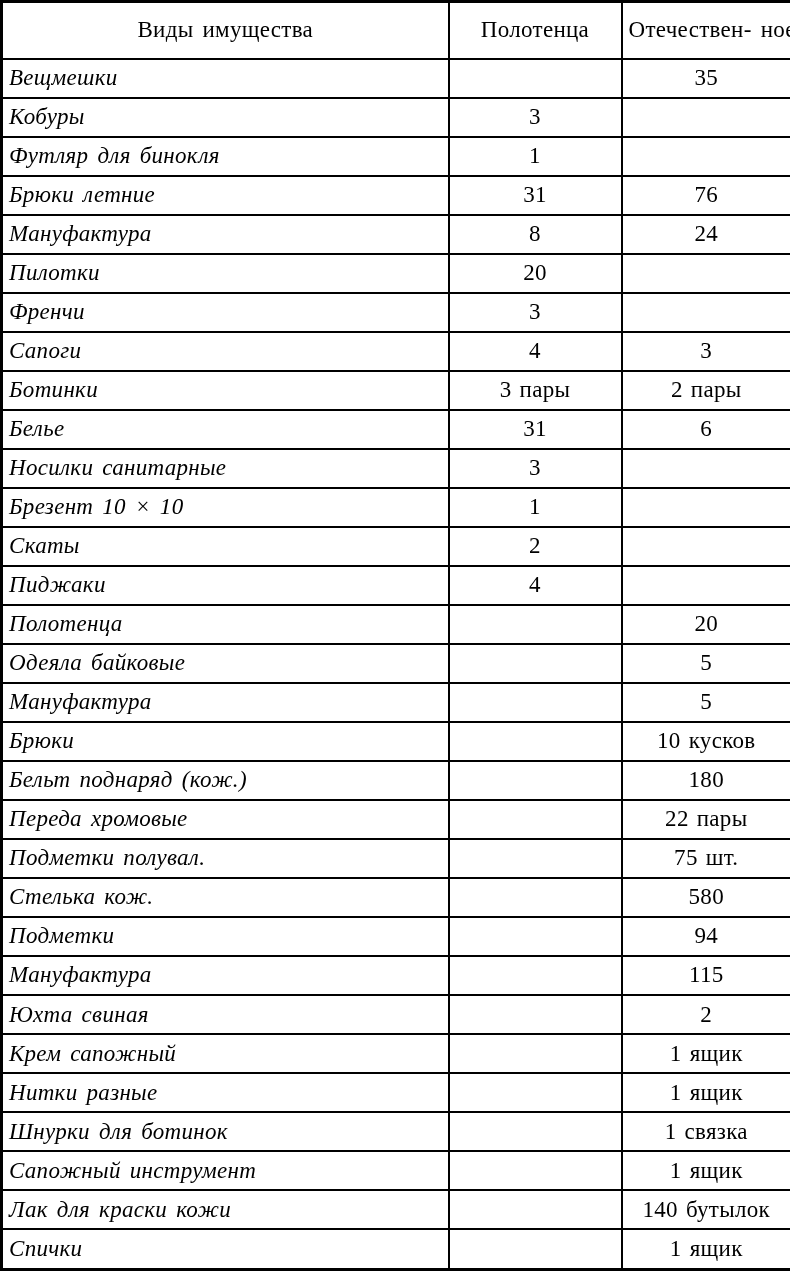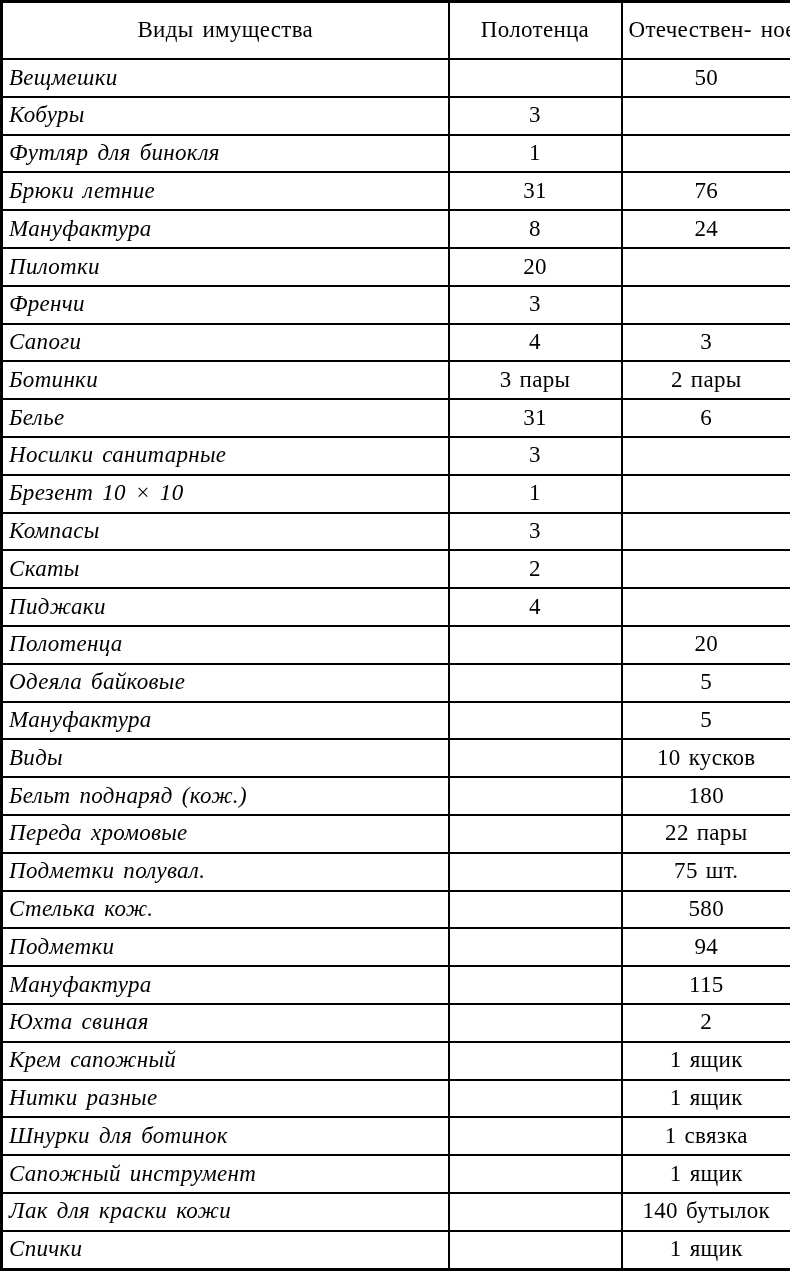--- a/index.html
+++ b/index.html
@@ -74,21 +74,21 @@
       <th class="h-name">Виды имущества</th>
       <th class="h-num">Полотенца</th>
       <th class="h-num h-wrap">Отечествен-
 ное</th>
     </tr>
   </thead>
   <tbody>
   <tr>
     <td class="c-name">Вещмешки</td>
     <td class="c-num"></td>
-    <td class="c-num">50</td>
+    <td class="c-num">35</td>
   </tr>
 
   <tr>
     <td class="c-name">Кобуры</td>
     <td class="c-num">3</td>
     <td class="c-num"></td>
   </tr>
 
   <tr>
     <td class="c-name">Футляр для бинокля</td>
@@ -144,25 +144,20 @@
     <td class="c-num">3</td>
     <td class="c-num"></td>
   </tr>
 
   <tr>
     <td class="c-name">Брезент 10 × 10</td>
     <td class="c-num">1</td>
     <td class="c-num"></td>
   </tr>
 
-  <tr>
-    <td class="c-name">Компасы</td>
-    <td class="c-num">3</td>
-    <td class="c-num"></td>
-  </tr>
 
   <tr>
     <td class="c-name">Скаты</td>
     <td class="c-num">2</td>
     <td class="c-num"></td>
   </tr>
 
   <tr>
     <td class="c-name">Пиджаки</td>
     <td class="c-num">4</td>
@@ -182,21 +177,21 @@
     <td class="c-num">5</td>
   </tr>
 
   <tr>
     <td class="c-name">Мануфактура</td>
     <td class="c-num"></td>
     <td class="c-num">5</td>
   </tr>
 
   <tr>
-    <td class="c-name">Виды</td>
+    <td class="c-name">Брюки</td>
     <td class="c-num"></td>
     <td class="c-num">10 кусков</td>
   </tr>
 
   <tr>
     <td class="c-name">Бельт поднаряд (кож.)</td>
     <td class="c-num"></td>
     <td class="c-num">180</td>
   </tr>
 

